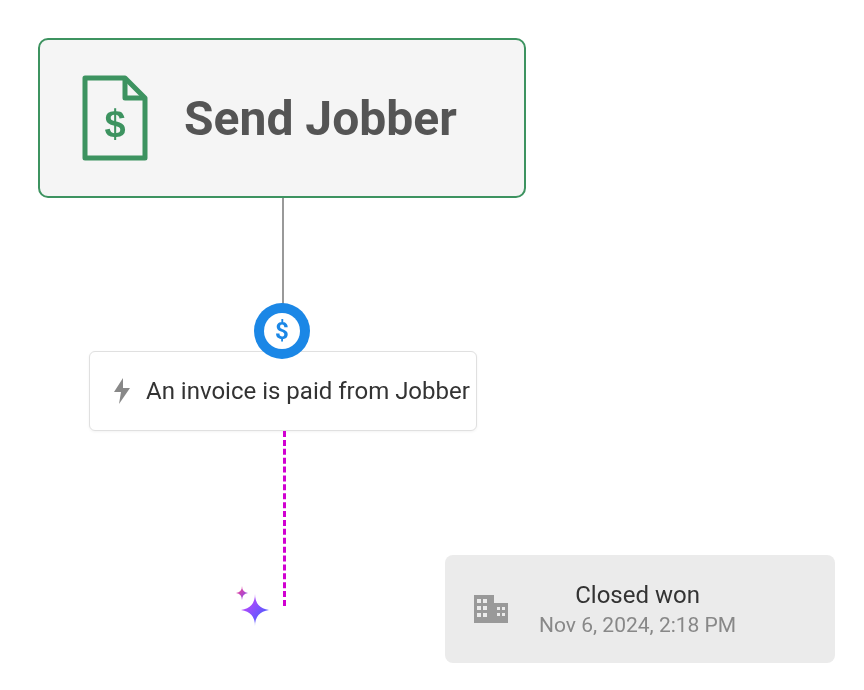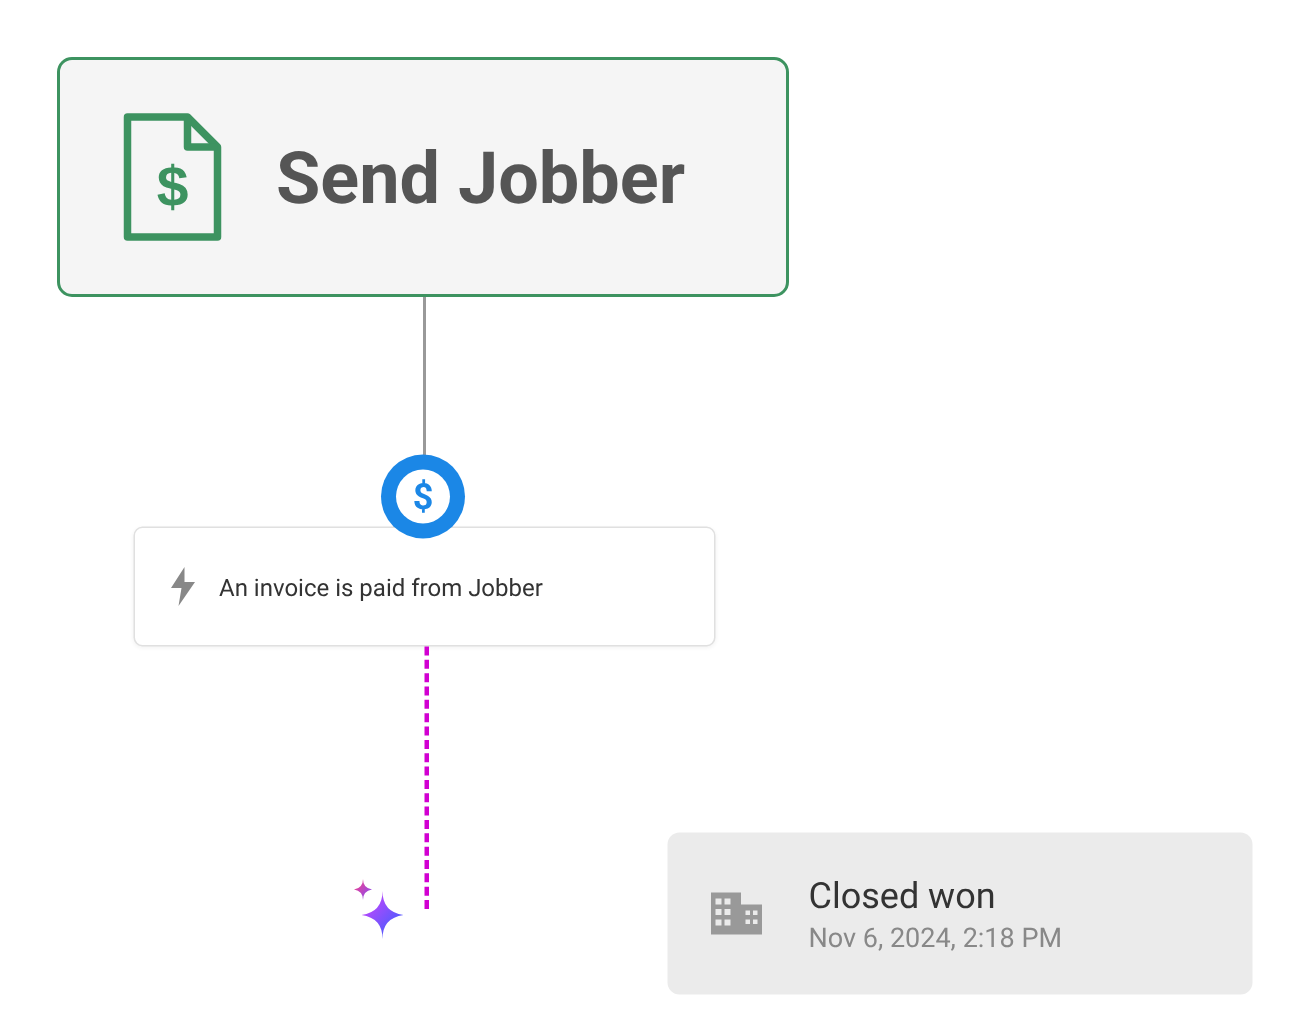--- a/index.html
+++ b/index.html
@@ -87,21 +87,21 @@
       padding-left: 22px;
       box-shadow: 0 1px 3px rgba(0,0,0,0.05);
     }
     .bolt-icon {
       width: 20px;
       height: 26px;
       margin-right: 14px;
       flex-shrink: 0;
     }
     .trigger-text {
-      font-size: 16px;
+      font-size: 24px;
       color: #333;
     }
     .dashed-vertical {
       position: absolute;
       left: 283px;
       top: 431px;
       width: 0;
       height: 175px;
       border-left: 3px dashed #d100d1;
     }
@@ -124,38 +124,39 @@
       position: absolute;
       left: 445px;
       top: 555px;
       width: 390px;
       height: 108px;
       background: #ebebeb;
       border-radius: 8px;
       display: flex;
       align-items: center;
       padding-left: 26px;
+      text-align: center;
     }
     .building-icon {
       width: 40px;
       height: 40px;
       margin-right: 28px;
       flex-shrink: 0;
     }
     .closed-won-content {
       display: flex;
       flex-direction: column;
     }
     .closed-won-title {
       font-size: 24px;
       color: #333;
       margin-bottom: 4px;
     }
     .closed-won-date {
-      font-size: 18px;
+      font-size: 21px;
       color: #888;
     }
   </style>
 </head>
 <body>
 
 <div class="send-invoice-card">
   <div class="invoice-icon-wrapper">
     <svg width="70" height="90" viewBox="0 0 70 90">
       <path d="M 5 5 L 45 5 L 65 25 L 65 85 L 5 85 Z" fill="none" stroke="#3d9360" stroke-width="5" stroke-linejoin="round"></path>

